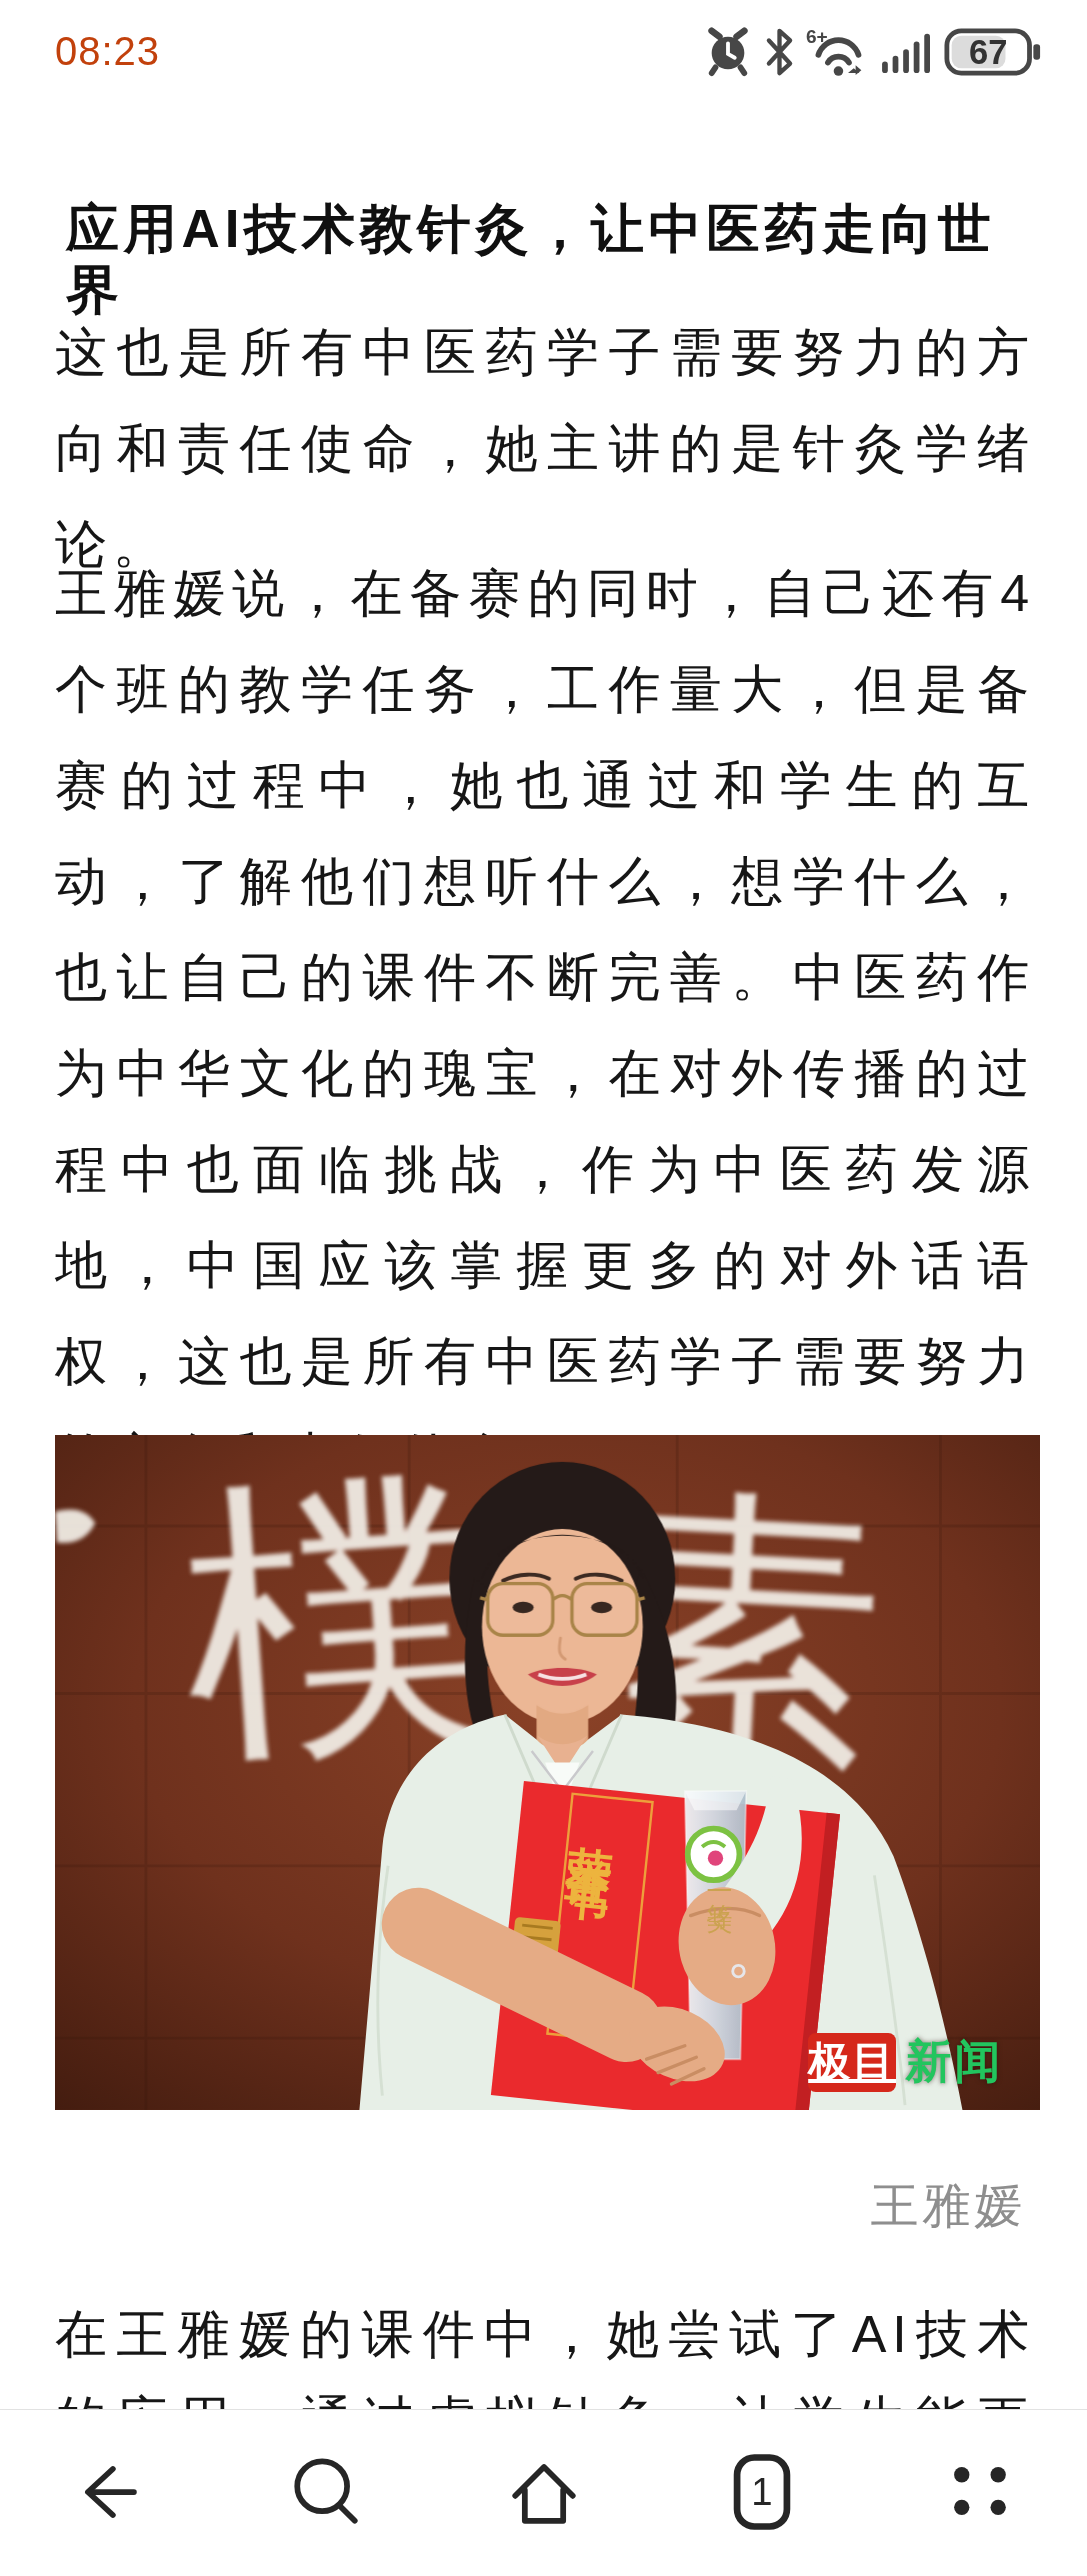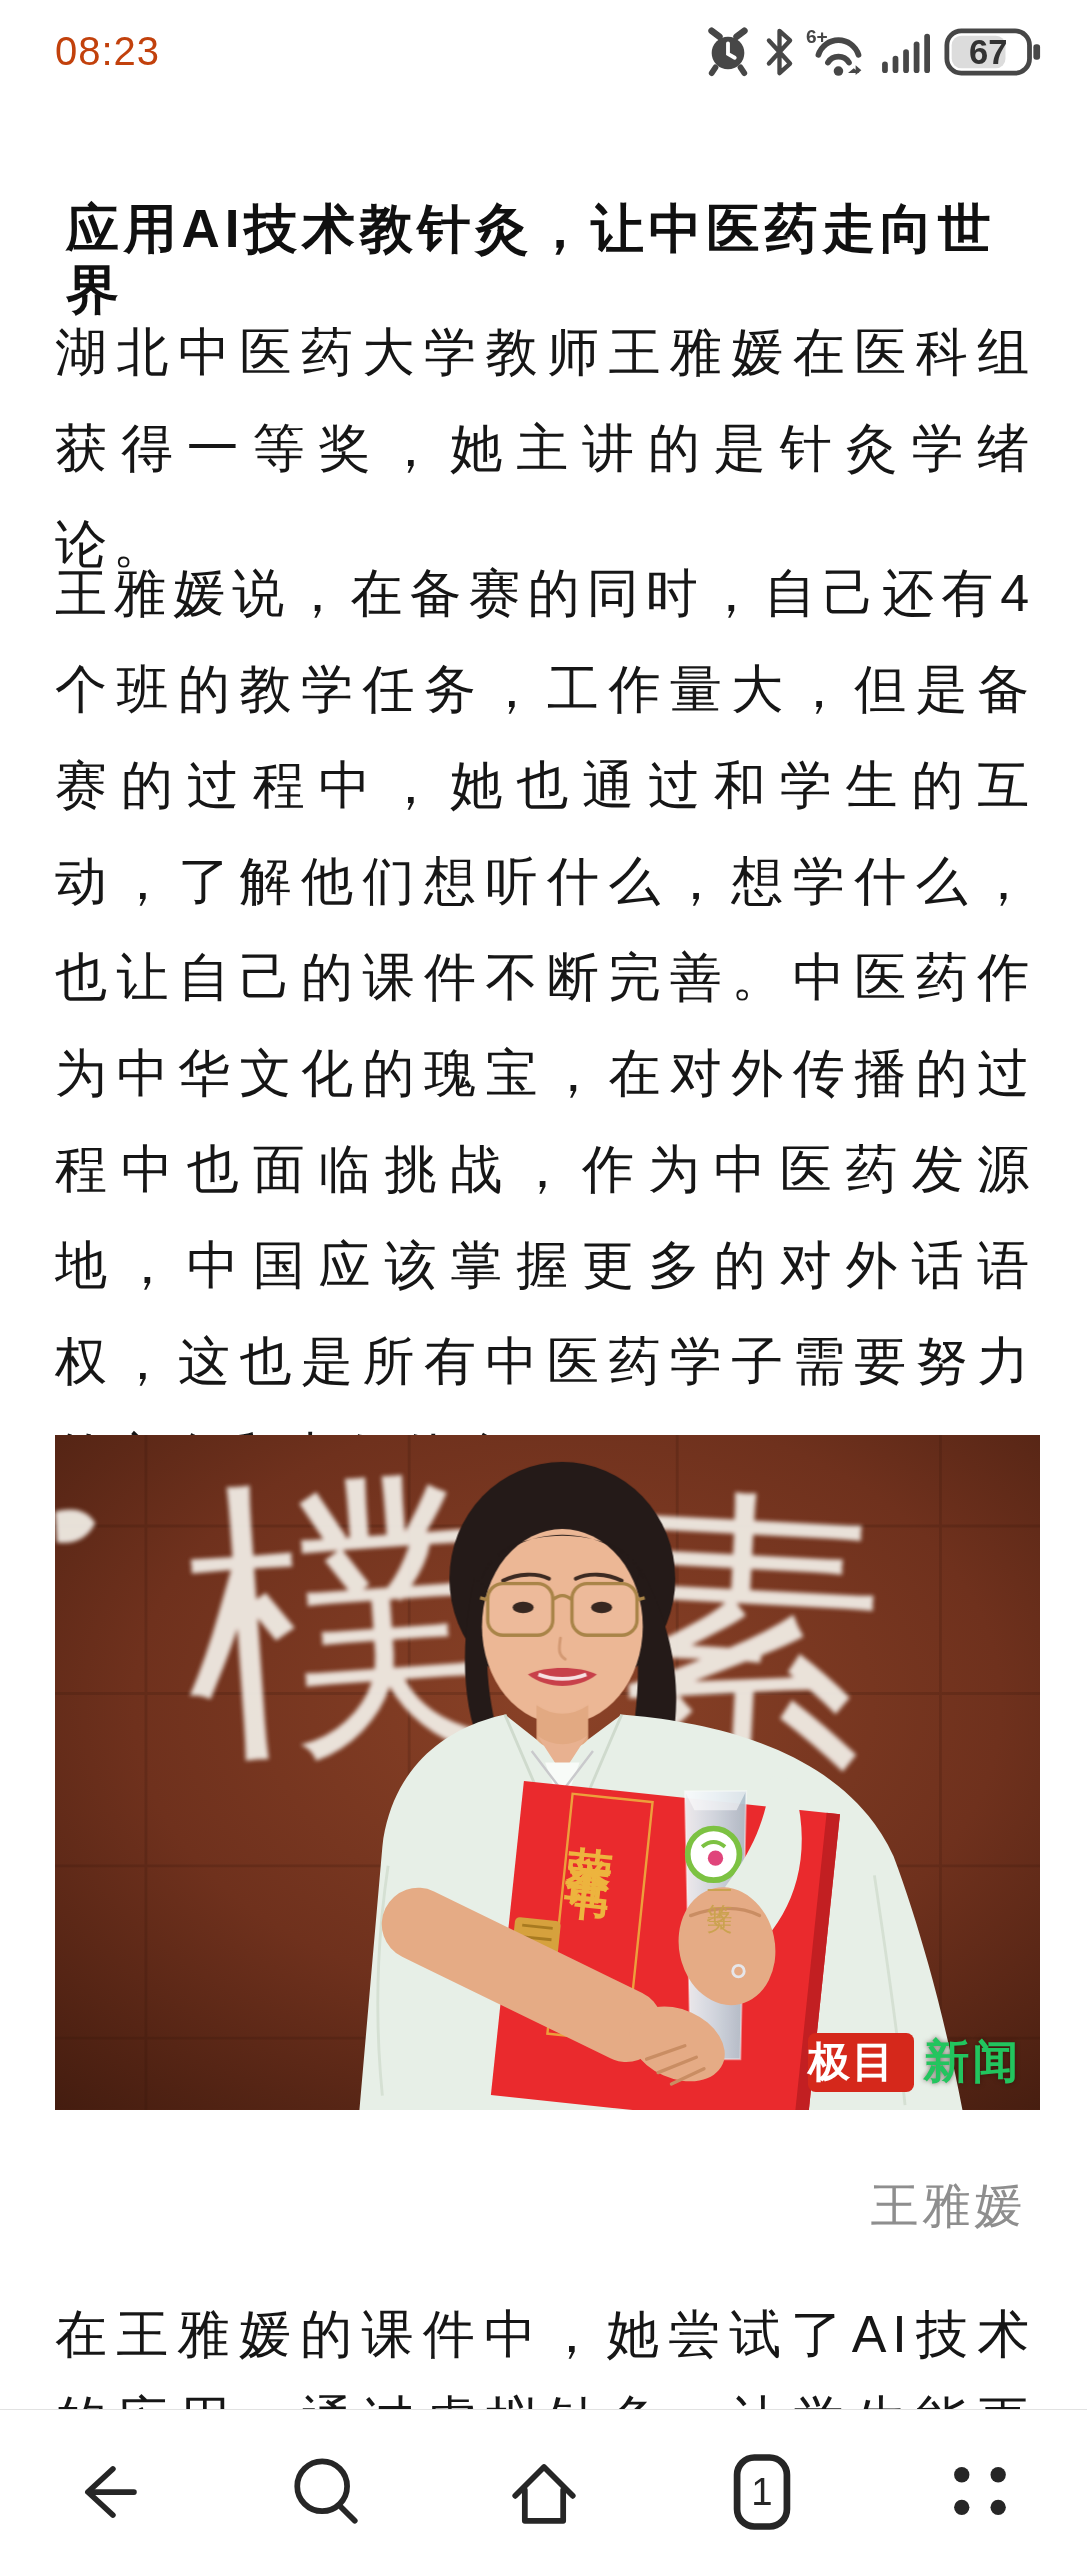--- a/index.html
+++ b/index.html
@@ -47,23 +47,24 @@
     position:absolute;left:647px;top:442px;
     writing-mode:vertical-rl;text-orientation:upright;
     font-size:26px;color:#c9a24b;letter-spacing:5.7px;opacity:.9;
     font-family:"Liberation Serif","DejaVu Serif",serif;
   }
   .watermark{
     position:absolute;left:753px;top:596px;display:flex;align-items:center;
     font-family:"Liberation Serif","DejaVu Serif",serif;
   }
   .watermark-box{
-    width:106px;height:59px;background:#d5281b;border-radius:7.7px;
-    color:#fff;font-size:42px;font-weight:700;line-height:59px;text-align:left;
+    width:88px;height:59px;background:#d5281b;border-radius:7.7px;
+    color:#fff;font-size:42px;font-weight:700;line-height:59px;text-align:right;
     letter-spacing:1.9px;
+    text-decoration:underline;
   }
   .watermark-suffix{
     margin-left:9.6px;color:#22c55e;font-size:46px;font-weight:700;
     letter-spacing:2.9px;text-shadow:0 0 5.7px rgba(40,10,5,.55);
   }
   .photo-caption{
     position:absolute;top:2167px;right:54px;margin:8px;
     font-size:48px;line-height:61px;color:#8e8e8e;letter-spacing:3.8px;
   }
   
@@ -129,21 +130,21 @@
         <rect x="8" y="12" width="56" height="34" rx="10" fill="#dcdcdc"></rect>
         <text x="46" y="41" font-size="36" font-weight="600" fill="#333333" text-anchor="middle">67</text>
         <rect x="93" y="21" width="7" height="16" rx="3" fill="#474747"></rect>
       </svg>
     </span>
   </div>
 </div>
 
 <h1 class="article-title">应用AI技术教针灸，让中医药走向世界</h1>
 
-<p class="body-par par-1">湖北中医药大学教师王雅媛在医科组获得一等奖，她主讲的是针灸学绪论。</p>
+<p class="body-par par-1">这也是所有中医药学子需要努力的方向和责任使命，她主讲的是针灸学绪论。</p>
 <p class="body-par par-2">王雅媛说，在备赛的同时，自己还有4个班的教学任务，工作量大，但是备赛的过程中，她也通过和学生的互动，了解他们想听什么，想学什么，也让自己的课件不断完善。中医药作为中华文化的瑰宝，在对外传播的过程中也面临挑战，作为中医药发源地，中国应该掌握更多的对外话语权，这也是所有中医药学子需要努力的方向和责任使命。</p>
 
 <div class="photo">
   <svg viewBox="0 0 1029 705" width="985" height="675">
     <defs>
       <radialGradient id="wallGrad" cx="52%" cy="40%" r="80%">
         <stop offset="0%" stop-color="#8a4227"></stop>
         <stop offset="55%" stop-color="#6f311d"></stop>
         <stop offset="100%" stop-color="#431c0f"></stop>
       </radialGradient>

